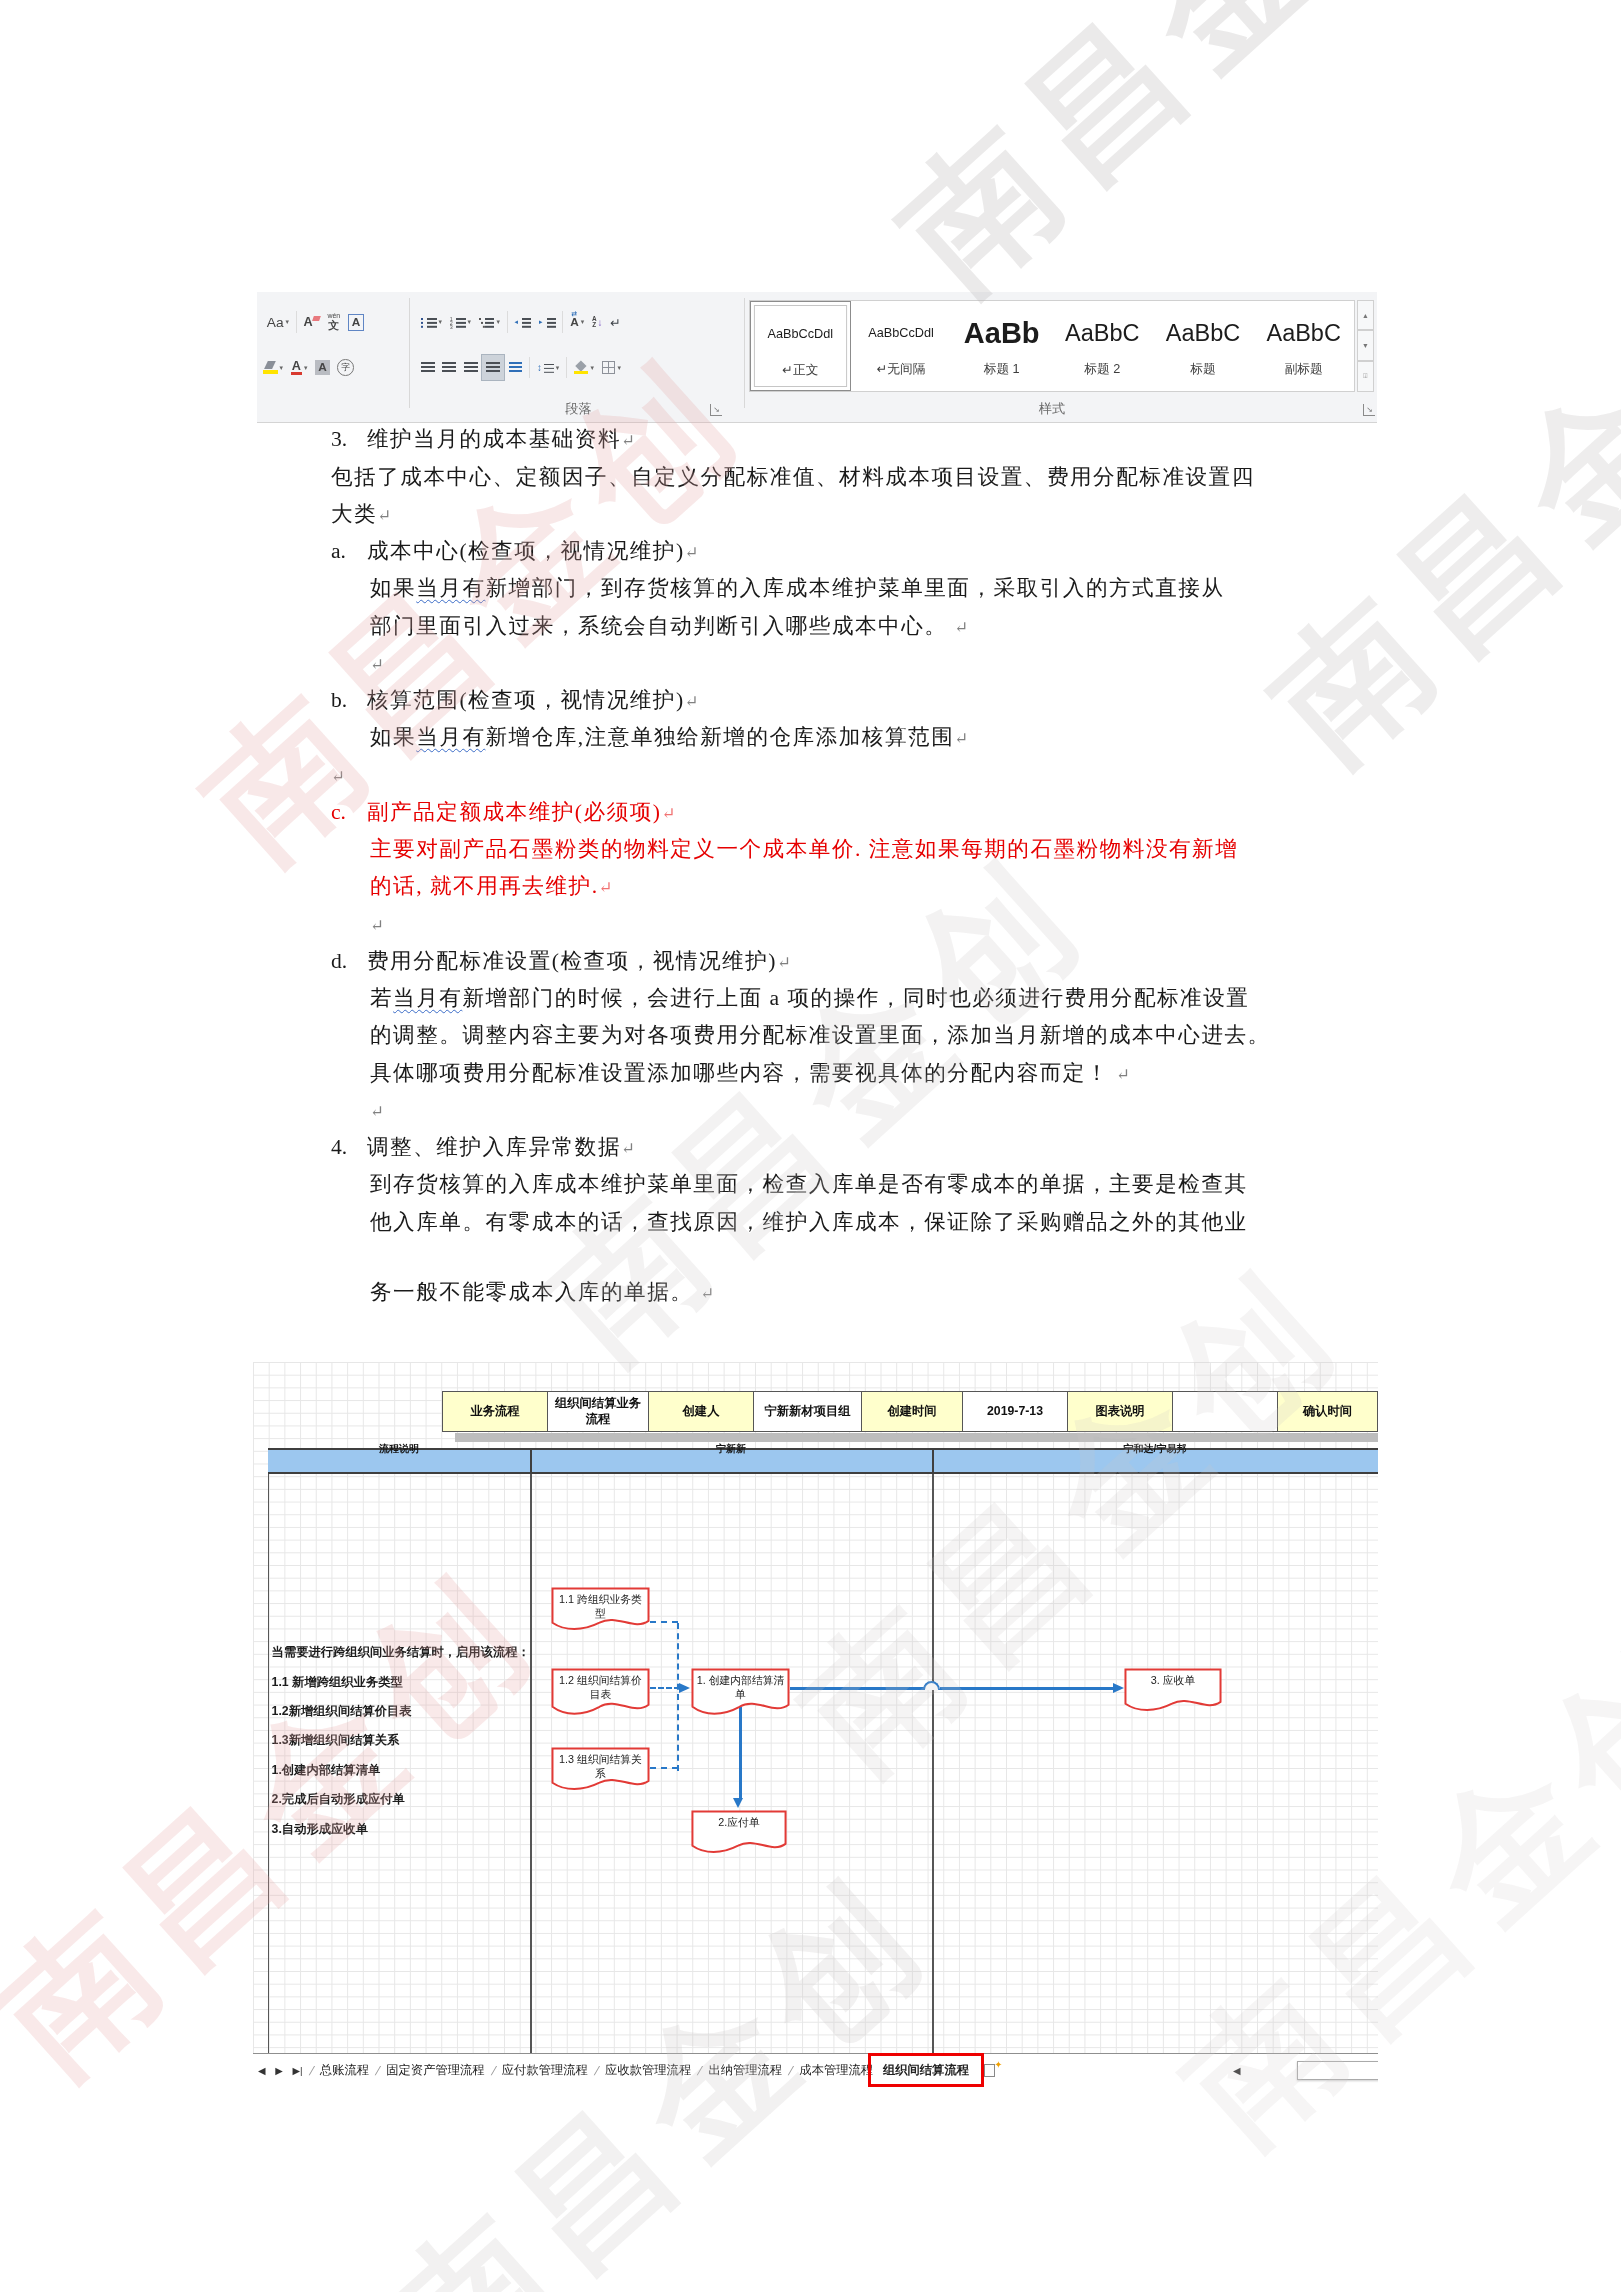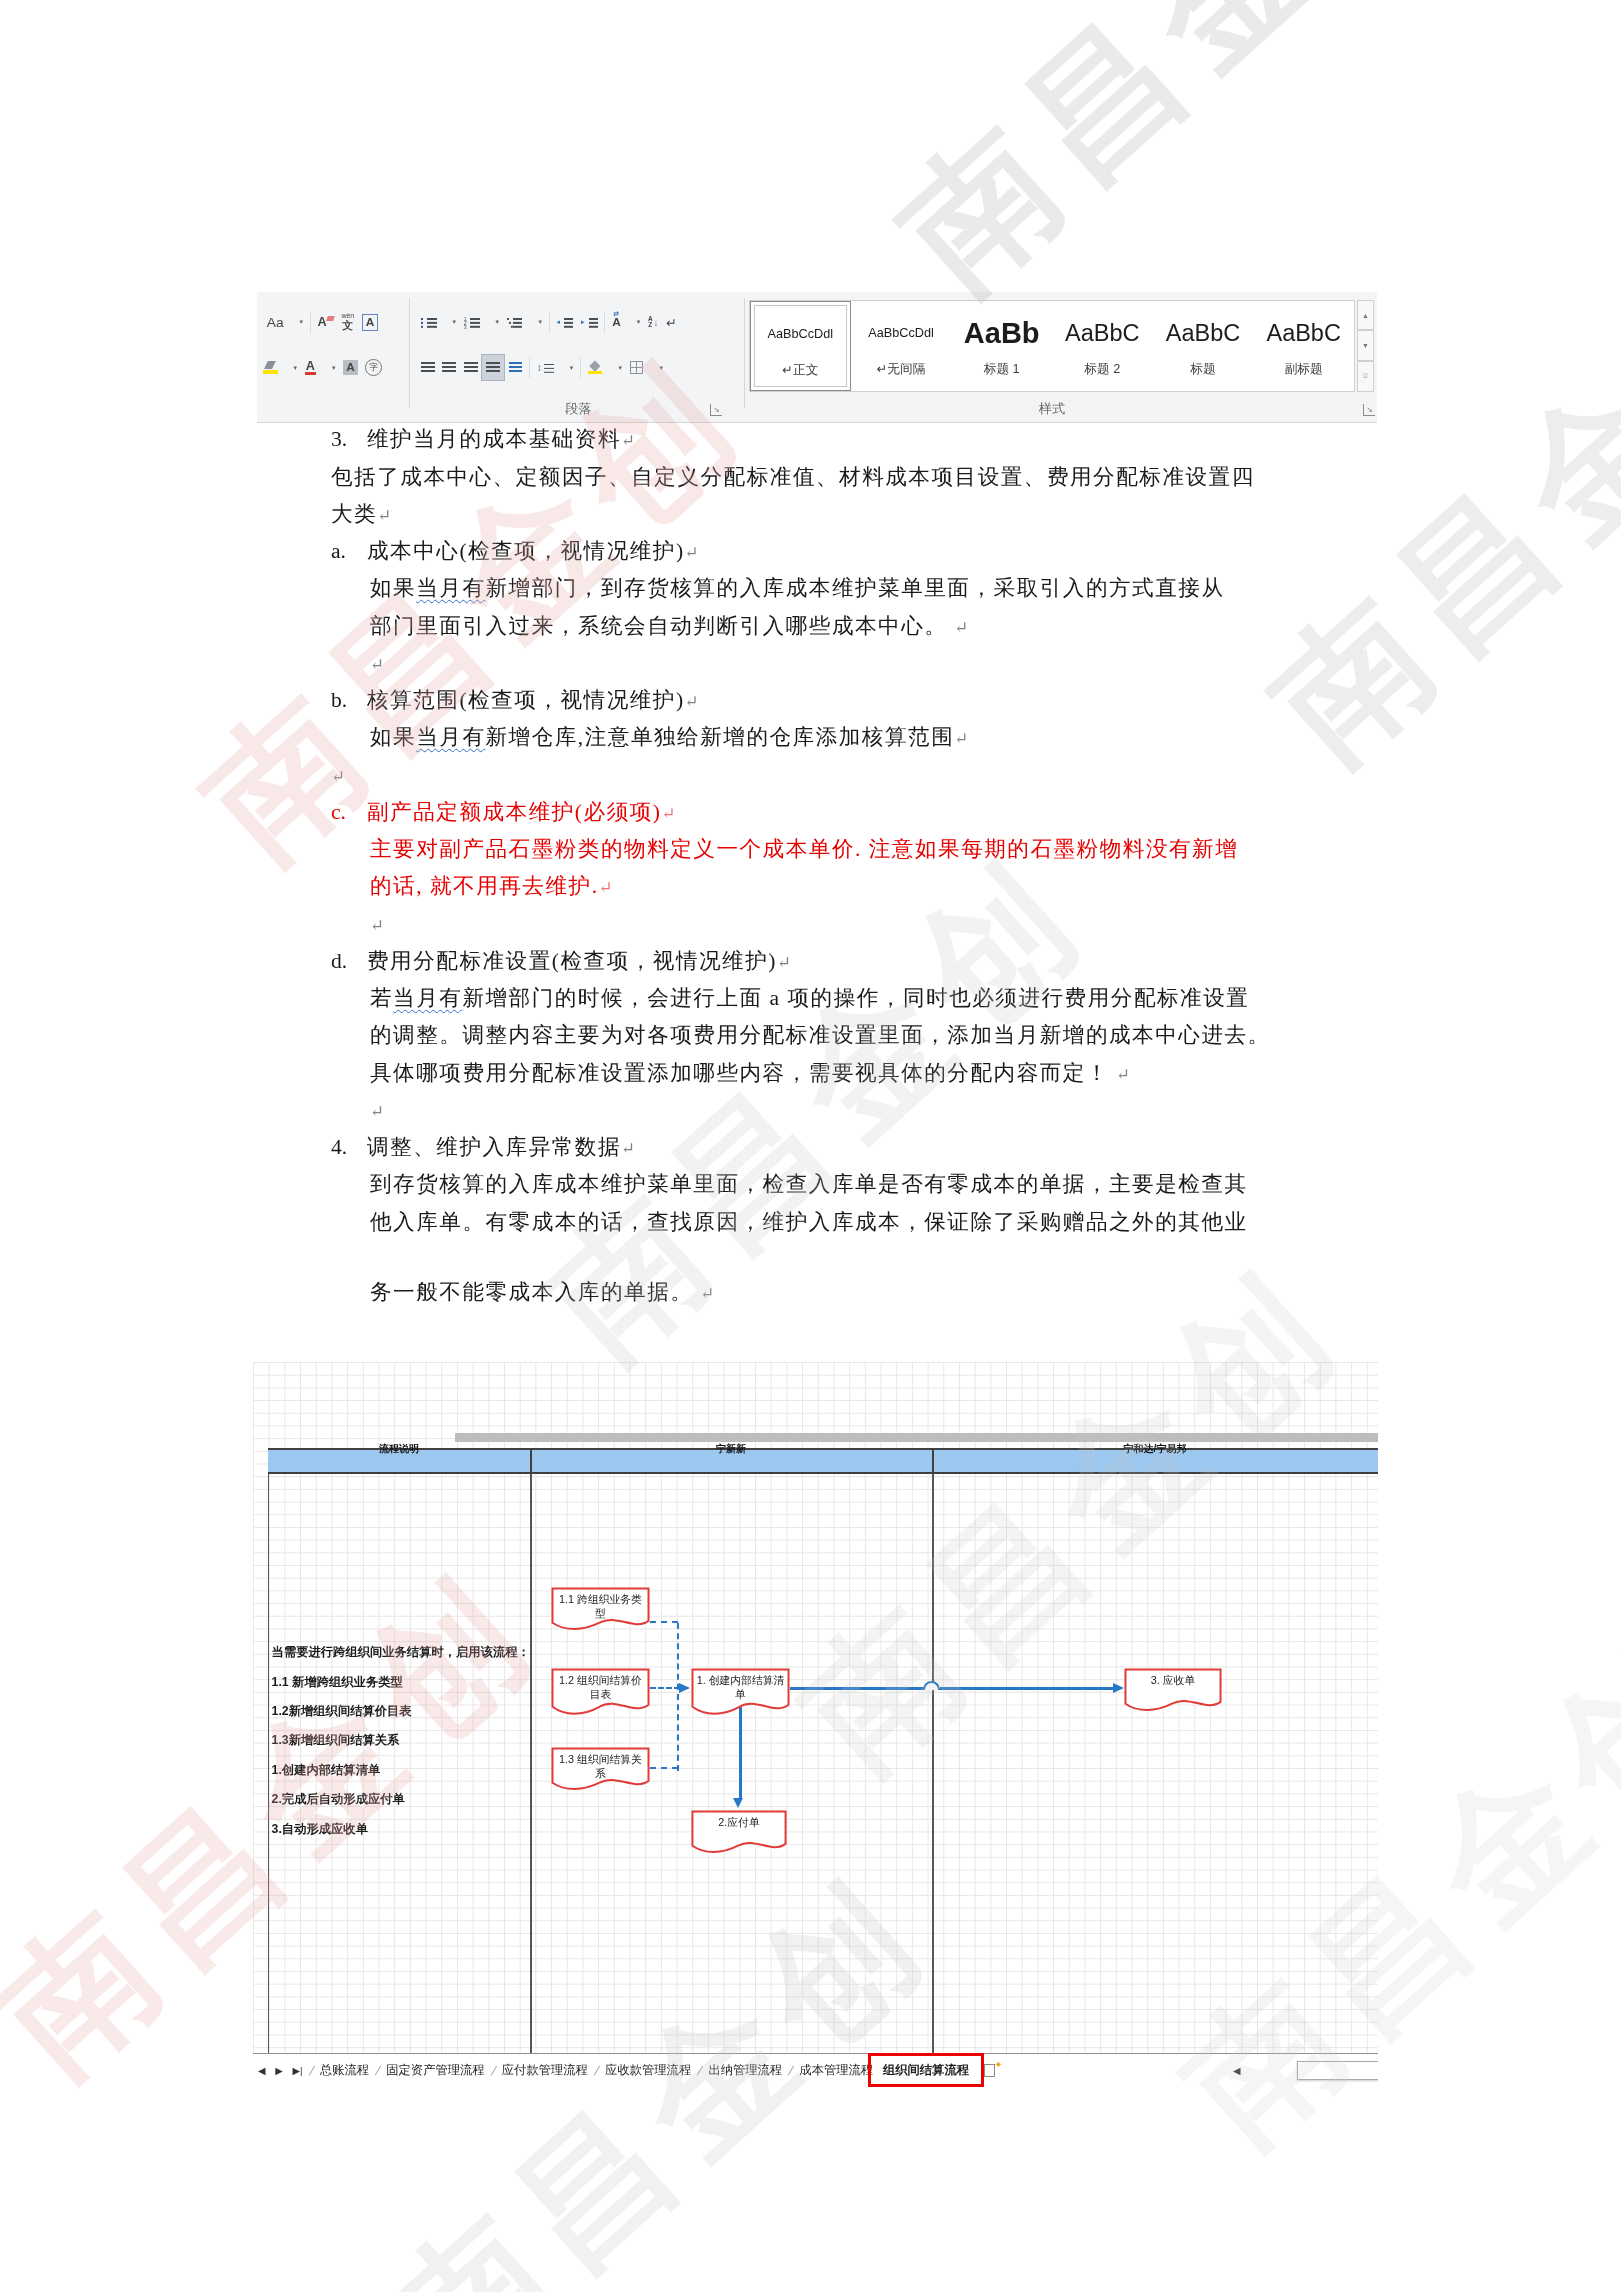--- a/index.html
+++ b/index.html
@@ -24,21 +24,21 @@
 .tellme{display:flex;align-items:center;margin-left:39px;gap:7.8px;font-size:14.7px;color:#eef3fa}
 .bulb{display:inline-block;position:relative;width:12.7px;height:16.7px}
 .bulb::before{content:"";position:absolute;left:1px;top:0;width:10.8px;height:10.8px;border:1.5px solid #fff;border-radius:50%}
 .bulb::after{content:"";position:absolute;left:3.9px;bottom:0;width:4.9px;height:2.9px;background:#fff}
 
 
 .ribbon{position:absolute;left:257px;top:292px;width:1120px;height:131px;background:#f3f4f6;
   border-bottom:1px solid #d4d4d4;z-index:2;color:#444}
 .gsep{position:absolute;top:5.9px;width:1px;height:110px;background:#d8d8d8}
 .rrow{position:absolute;display:flex;align-items:center;height:29px}
-.rbtn{display:inline-flex;align-items:center;gap:16px;background:none;border:none;padding:2px 3.9px;
+.rbtn{display:inline-flex;align-items:center;gap:2px;background:none;border:none;padding:2px 3.9px;
   height:26.5px;color:#444;font-family:inherit}
 .rbtn.sel{background:#cdd3da;border:1px solid #aab4bf}
 .caret{font-size:6.9px;color:#666}
 .vsep{width:1px;height:21.6px;background:#dcdcdc;margin:0 2.9px}
 .glabel{position:absolute;bottom:3.9px;font-size:13.2px;color:#6a6a6a;width:100%;text-align:center}
 .launcher{position:absolute;bottom:5.9px;width:11.8px;height:11.8px;border-left:1px solid #8a8a8a;
   border-bottom:1px solid #8a8a8a;font-size:7.8px;color:#777;line-height:11.8px;text-align:center}
 
 .t13{font-size:13.7px;color:#444}
 .ic-clear{font-size:12.7px;font-weight:600;position:relative;padding-right:6.9px}
@@ -327,20 +327,31 @@
       <div class="dline" style="top: 1059px; left: 370px;"><span>具体哪项费用分配标准设置添加哪些内容，需要视具体的分配内容而定！ </span><span class="pmark">↵</span></div>
       <div class="dline" style="top: 1096px; left: 370px;"><span class="pmark">↵</span></div>
       <div class="dline" style="top: 1133px; left: 331px;"><span class="num">4.</span><span>调整、维护入库异常数据</span><span class="pmark">↵</span></div>
       <div class="dline" style="top: 1170px; left: 370px;"><span>到存货核算的入库成本维护菜单里面，检查入库单是否有零成本的单据，主要是检查其</span></div>
       <div class="dline" style="top: 1208px; left: 370px;"><span>他入库单。有零成本的话，查找原因，维护入库成本，保证除了采购赠品之外的其他业</span></div>
       <div class="dline" style="top: 1245px; left: 370px; margin-top: 33px;"><span>务一般不能零成本入库的单据。 </span><span class="pmark">↵</span></div>
     </div>
 
   <div class="fc" id="fc">
 
+    <div class="meta" id="meta">
+        <div class="mcell lab" style="width: 106px;">业务流程</div>
+        <div class="mcell" style="width: 102px;">组织间结算业务流程</div>
+        <div class="mcell lab" style="width: 106px;">创建人</div>
+        <div class="mcell" style="width: 109px;">宁新新材项目组</div>
+        <div class="mcell lab" style="width: 102px;">创建时间</div>
+        <div class="mcell" style="width: 106px;">2019-7-13</div>
+        <div class="mcell lab" style="width: 106px;">图表说明</div>
+        <div class="mcell" style="width: 106px;"></div>
+        <div class="mcell lab" style="width: 101px;">确认时间</div>
+      </div>
     <div class="mshadow"></div>
 
     <div class="band"></div>
     <div class="vline" style="left:277px;top:86px;height:25.5px;background:#3f3f3f"></div>
     <div class="vline" style="left:679px;top:86px;height:25.5px;background:#3f3f3f"></div>
     <span class="lane-label" style="left:146px">流程说明</span>
     <span class="lane-label" style="left:478px">宁新新</span>
     <span class="lane-label" style="left:902px">宁和达/宁易邦</span>
 
     <div class="vline" style="left:14.7px;top:112px;height:579px"></div>

